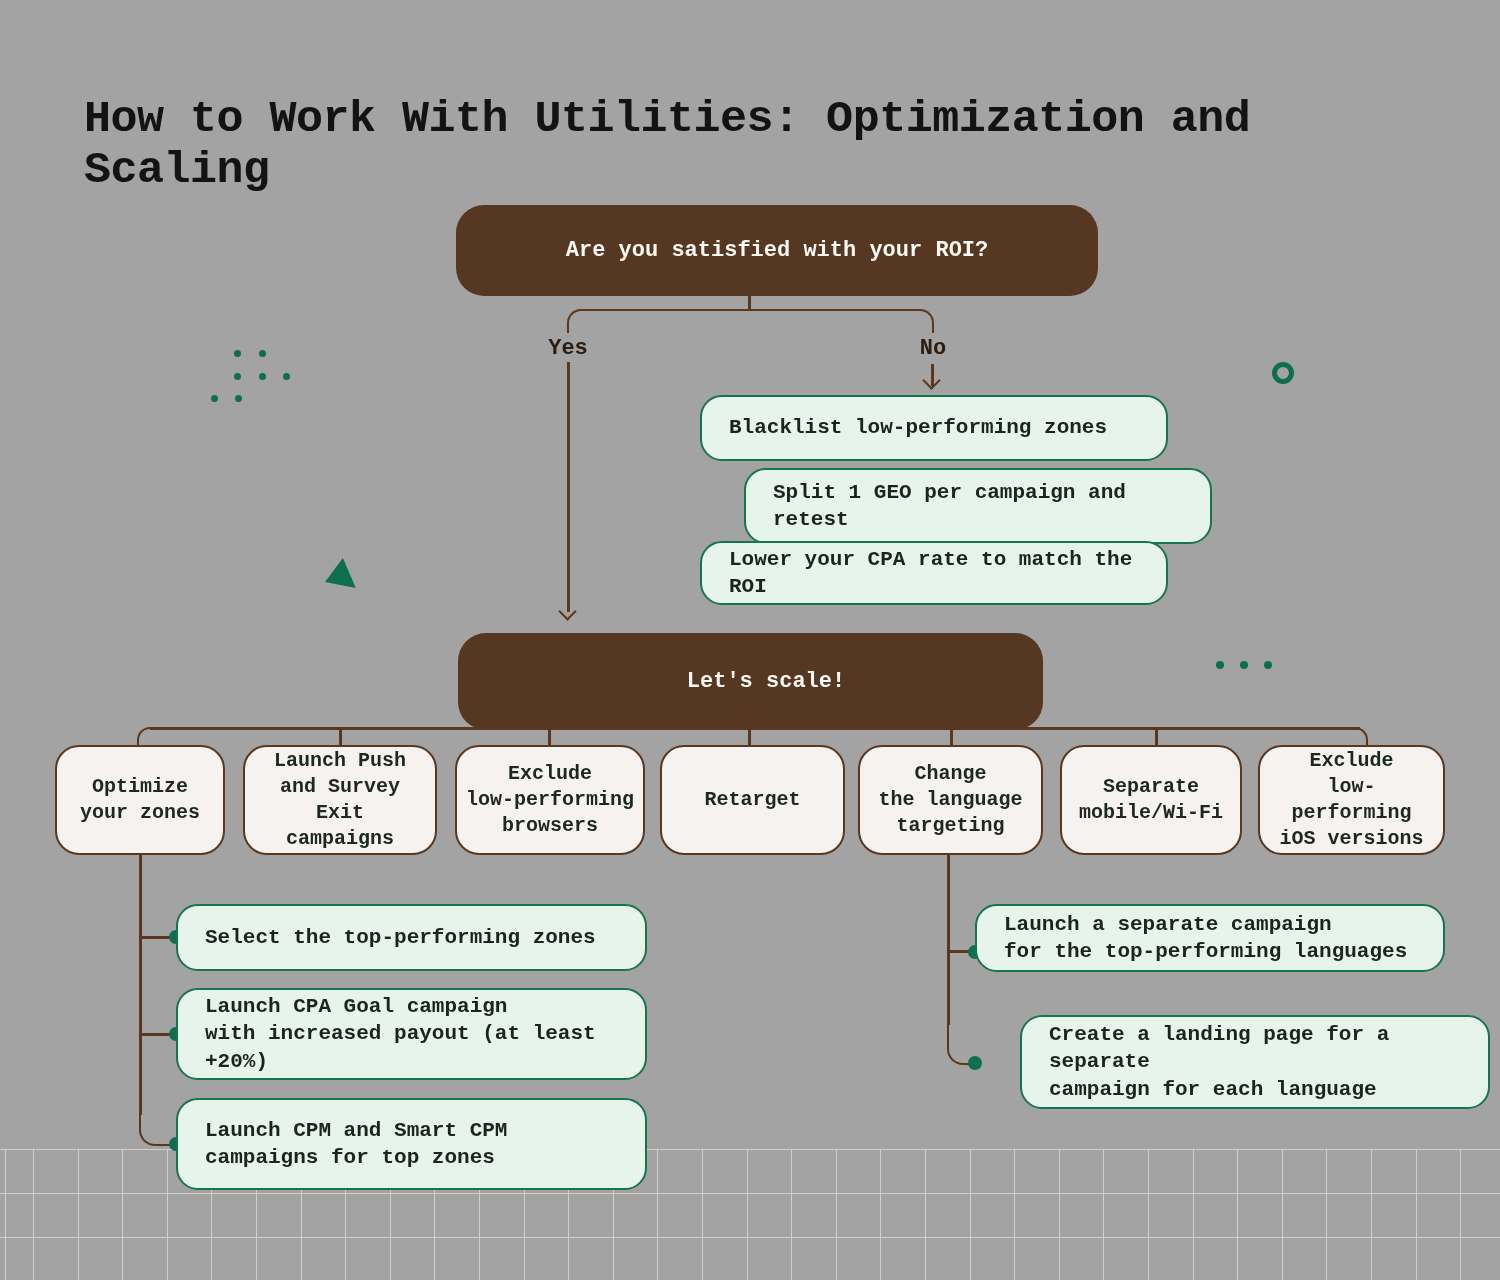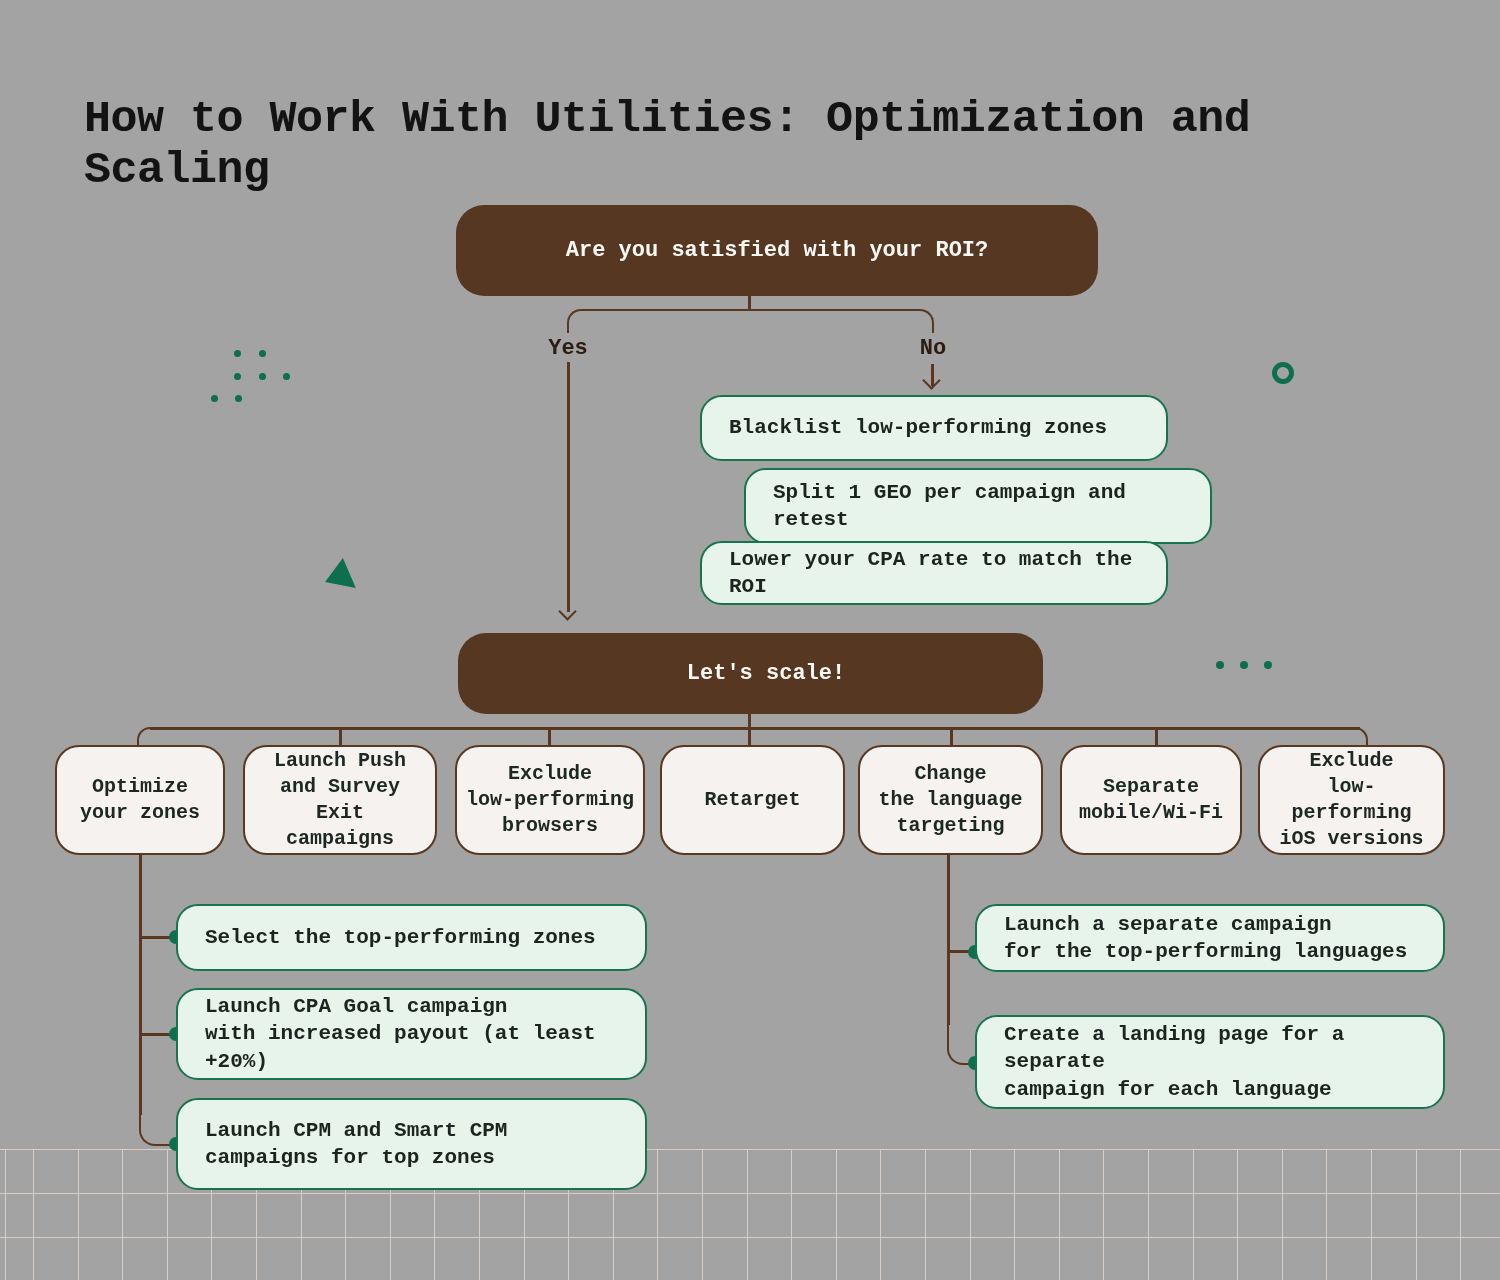--- a/index.html
+++ b/index.html
@@ -26,21 +26,21 @@
     font-size:45px; font-weight:800; letter-spacing:-0.5px; color:#131313;
   }
 
   
   .brown-node {
     position:absolute; background:#563722; border-radius:28px;
     display:flex; align-items:center; justify-content:center;
     color:#fcf9f5; font-size:22px; font-weight:600; text-align:center;
   }
   .roi-node { left:456px; top:205px; width:642px; height:91px; }
-  .scale-node { left:458px; top:633px; width:585px; height:81px;padding-left:31px; }
+  .scale-node { left:458px; top:633px; width:585px; height:97px;padding-left:31px; }
 
   
   .vline { position:absolute; width:2.5px; background:#59381f; }
   .hline { position:absolute; height:2.5px; background:#59381f; }
   .elbow { position:absolute; border:0 solid #59381f; }
   .arrow {
     position:absolute; width:13px; height:13px;
     border-right:2.5px solid #59381f; border-bottom:2.5px solid #59381f;
     transform:rotate(45deg);
   }
@@ -110,21 +110,21 @@
   }
   .no1 { left:700px; top:395px; width:468px; height:66px; }
   .no2 { left:700px; top:468px; width:468px; height:76px;margin-left:44px; }
   .no3 { left:700px; top:541px; width:468px; height:64px; }
 
   .opt1 { left:176px; top:904px;  width:471px; height:67px; }
   .opt2 { left:176px; top:988px;  width:471px; height:92px; }
   .opt3 { left:176px; top:1098px; width:471px; height:92px; }
 
   .lang1 { left:975px; top:904px;  width:470px; height:68px; }
-  .lang2 { left:975px; top:1015px; width:470px; height:94px; }
+  .lang2 { left:1020px; top:1015px; width:470px; height:94px; }
 
   .gdot { position:absolute; width:14px; height:14px; border-radius:50%; background:#0d6f4e; }
   .gd-o1 { left:169px; top:930px; }
   .gd-o2 { left:169px; top:1027px; }
   .gd-o3 { left:169px; top:1137px; }
   .gd-l1 { left:968px; top:945px; }
   .gd-l2 { left:968px; top:1056px; }
 
   
   .deco-dot { position:absolute; border-radius:50%; background:#0d6f4e; }

